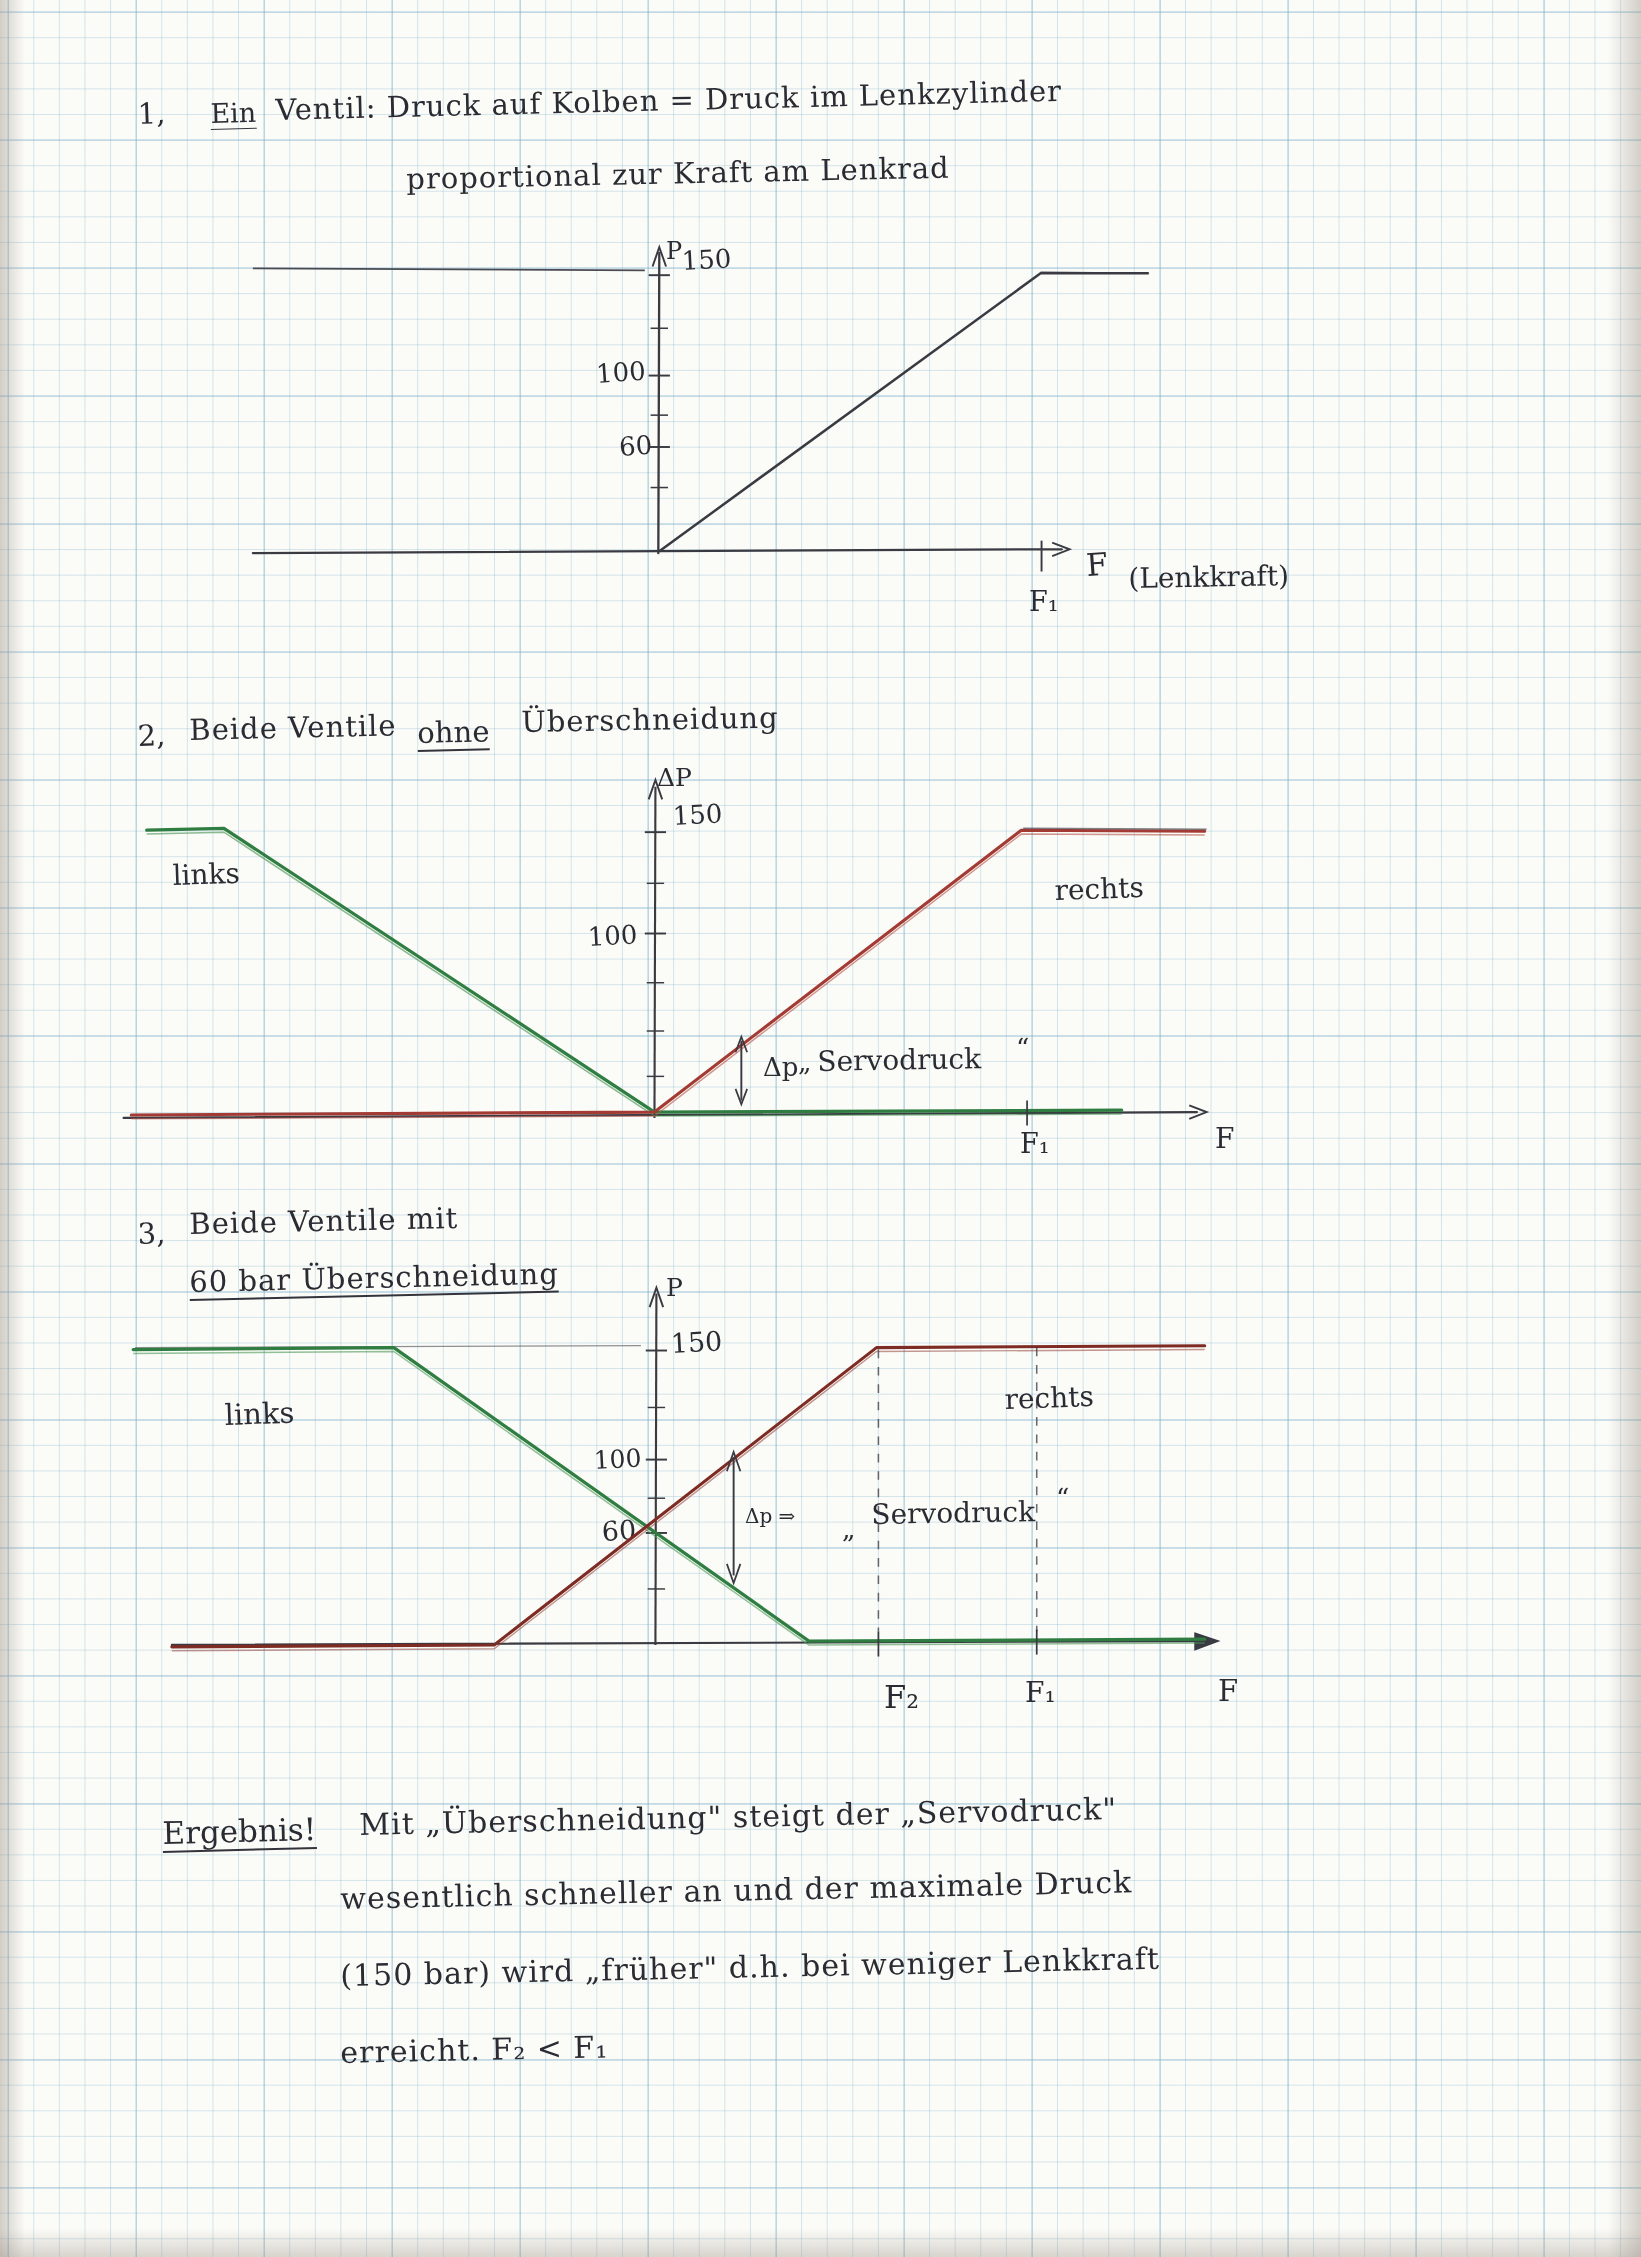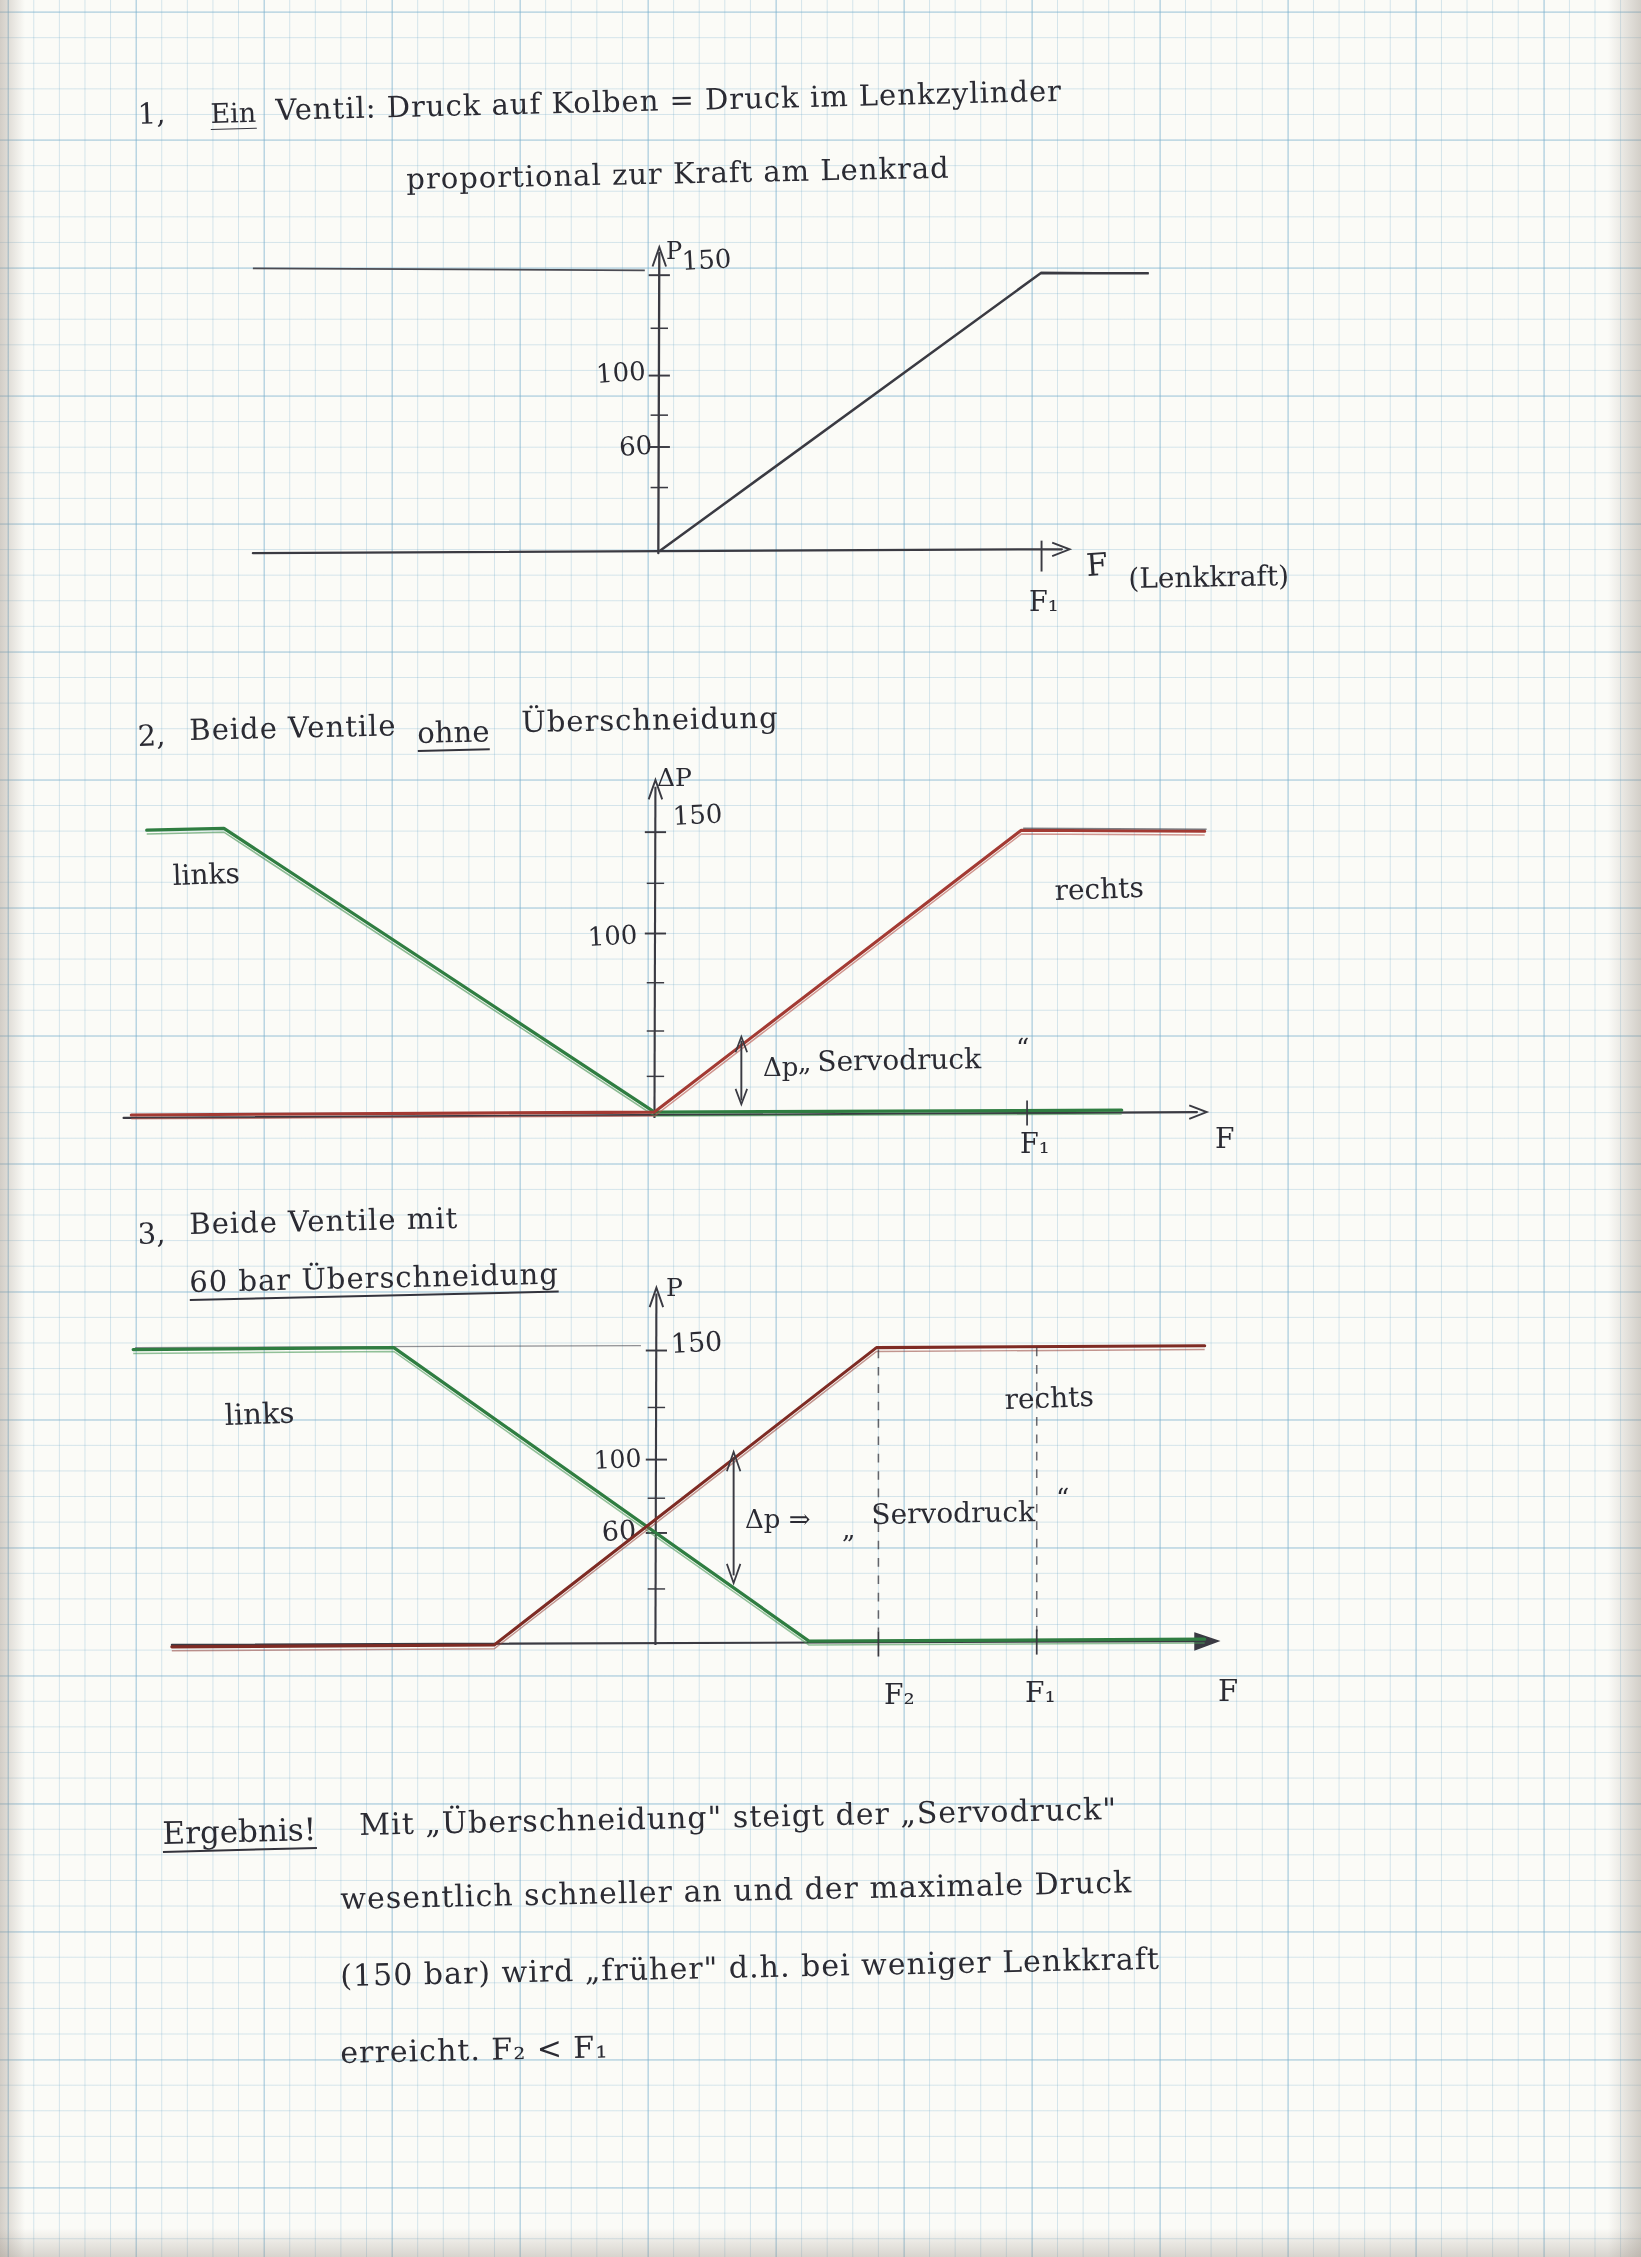--- a/index.html
+++ b/index.html
@@ -84,25 +84,25 @@
 <div class="hw" style="left:137px;top:1217px;font-size:29px;transform:rotate(-2deg);">3,</div>
 <div class="hw" style="left:189px;top:1207px;font-size:29px;letter-spacing:1px;transform:rotate(-1.3deg);">Beide Ventile mit</div>
 <div class="hw" style="left:189px;top:1265px;font-size:29px;letter-spacing:1px;border-bottom:2.4px solid #33333c;transform:rotate(-1.3deg);">60 bar Überschneidung</div>
 
 <div class="hw" style="left:666px;top:1273px;font-size:25px;">P</div>
 <div class="hw" style="left:670px;top:1328px;font-size:27px;transform:rotate(-3deg);">150</div>
 <div class="hw" style="left:593px;top:1446px;font-size:25px;transform:rotate(-3deg);">100</div>
 <div class="hw" style="left:601px;top:1516px;font-size:27px;transform:rotate(-3deg);">60</div>
 <div class="hw" style="left:224px;top:1398px;font-size:29px;transform:rotate(-2deg);">links</div>
 <div class="hw" style="left:1004px;top:1383px;font-size:28px;transform:rotate(-2deg);">rechts</div>
-<div class="hw" style="left:745px;top:1504px;font-size:26px;">Δp ⇒</div>
+<div class="hw" style="left:745px;top:1504px;font-size:20px;">Δp ⇒</div>
 <div class="hw" style="left:842px;top:1514px;font-size:26px;">„</div>
 <div class="hw" style="left:871px;top:1498px;font-size:28px;transform:rotate(-1deg);">Servodruck</div>
 <div class="hw" style="left:1056px;top:1483px;font-size:26px;">“</div>
-<div class="hw" style="left:884px;top:1678px;font-size:28px;">F₂</div>
+<div class="hw" style="left:884px;top:1678px;font-size:32px;">F₂</div>
 <div class="hw" style="left:1025px;top:1676px;font-size:28px;">F₁</div>
 <div class="hw" style="left:1218px;top:1674px;font-size:29px;">F</div>
 
 <div class="hw" style="left:162px;top:1815px;font-size:31px;border-bottom:2.4px solid #33333c;transform:rotate(-1.5deg);">Ergebnis!</div>
 <div class="hw" style="left:359px;top:1807px;font-size:30px;letter-spacing:1px;transform:rotate(-1.2deg);">Mit „Überschneidung"  steigt der „Servodruck"</div>
 <div class="hw" style="left:340px;top:1881px;font-size:30px;letter-spacing:1px;transform:rotate(-1.2deg);">wesentlich schneller an  und der maximale Druck</div>
 <div class="hw" style="left:340px;top:1958px;font-size:30px;letter-spacing:1px;transform:rotate(-1.2deg);">(150 bar)  wird „früher"  d.h.  bei weniger Lenkkraft</div>
 <div class="hw" style="left:340px;top:2035px;font-size:30px;letter-spacing:1px;transform:rotate(-1.2deg);">erreicht.   F₂ &lt; F₁</div>
 
 <svg class="overlay" viewBox="0 0 1700 2338" xmlns="http://www.w3.org/2000/svg">

